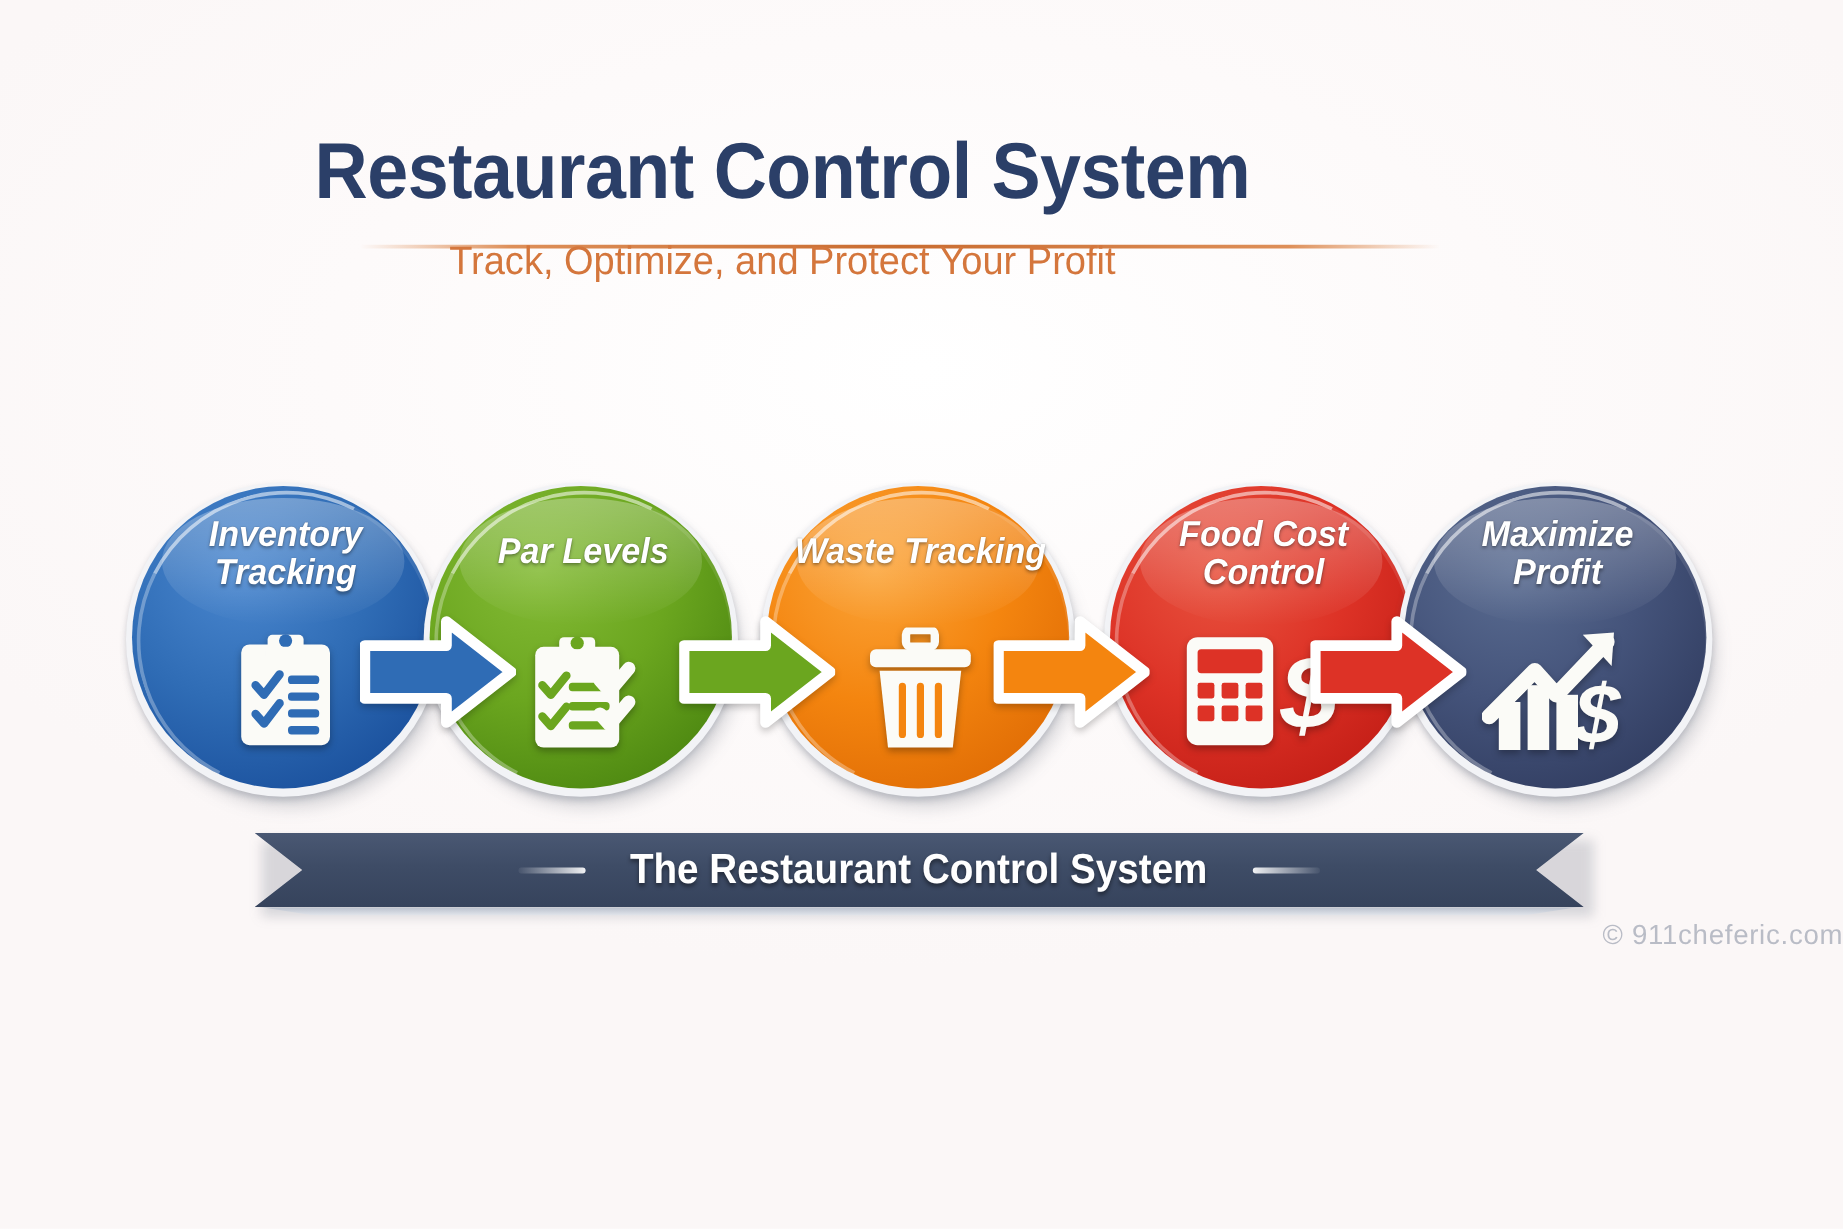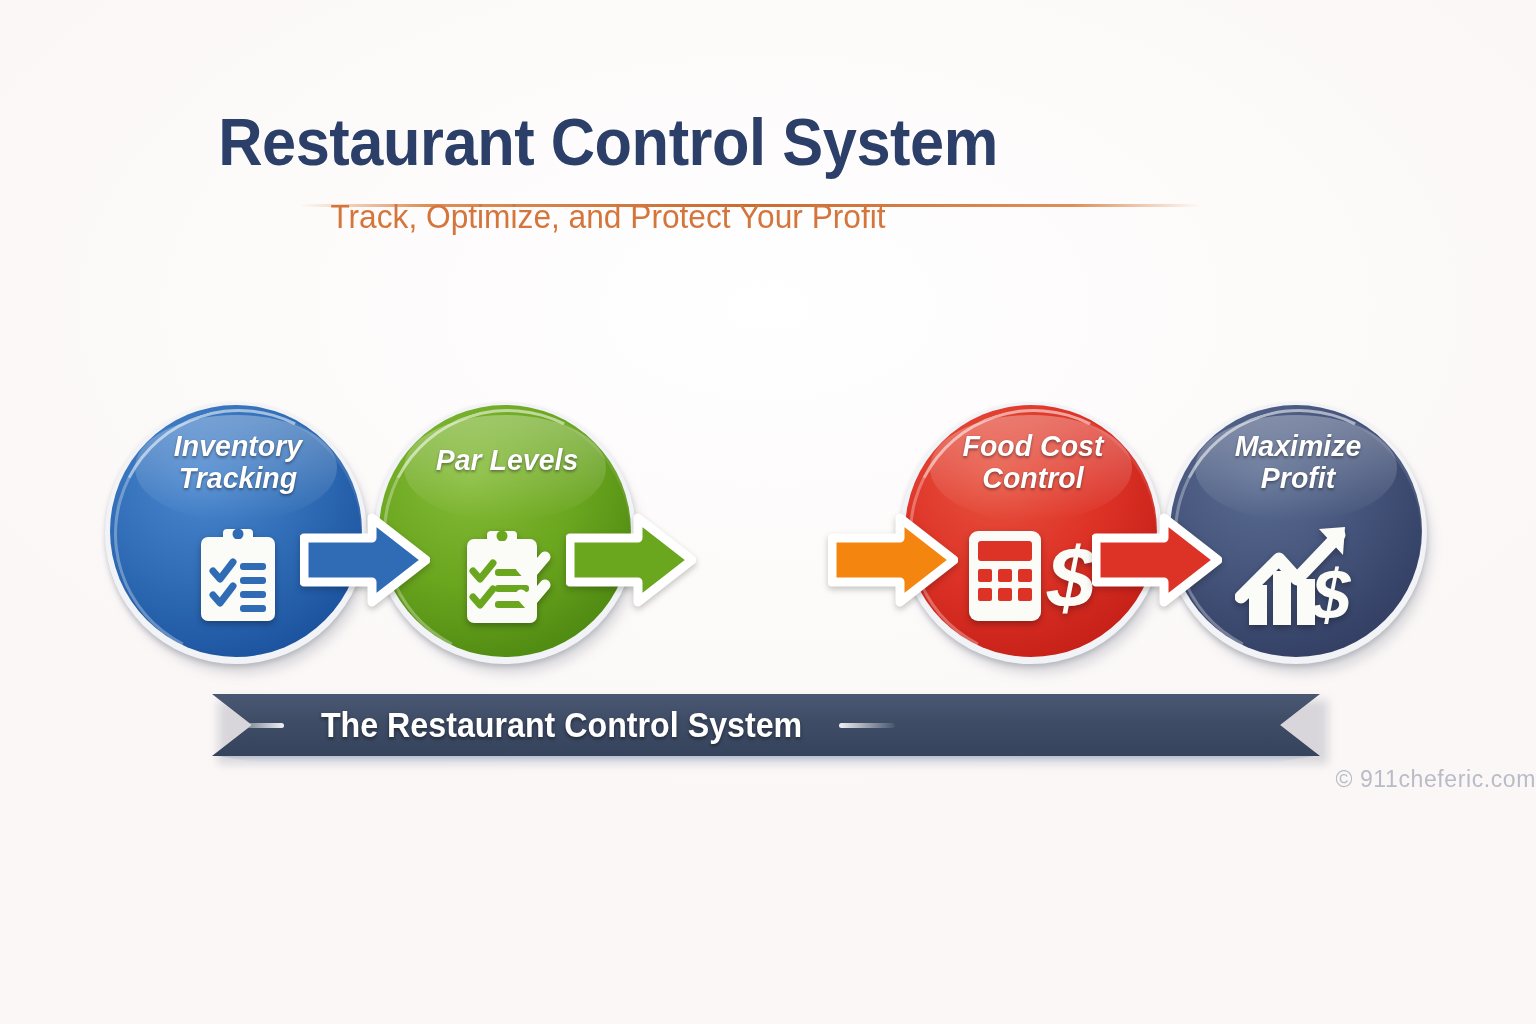--- a/index.html
+++ b/index.html
@@ -8,21 +8,21 @@
     font-family:"Liberation Sans", sans-serif;
     background:#fdfbfb;
   }
   #stage{
     position:relative;width:1536px;height:1024px;
     background:
       radial-gradient(ellipse 900px 500px at 50% 30%, #ffffff 0%, #fdfafa 55%, #fbf7f7 100%);
   }
 
   
-  #header{position:absolute;left:0;top:0;width:1216px;}
+  #header{position:absolute;left:0;top:0;width:1216px;padding-left:44px;}
   #page-title{
     text-align:center;margin:0;padding-top:104px;
     font-family:"Liberation Sans", sans-serif;
     font-size:66px;font-weight:bold;letter-spacing:-0.5px;
     color:#2b3f68;
     transform:scaleX(0.93);
     text-shadow:1px 1px 0 rgba(255,255,255,.7);
   }
   #title-rule{
     position:absolute;left:300px;top:204px;width:900px;height:3px;
@@ -104,21 +104,21 @@
   #banner-wrap{position:absolute;left:0;top:690px;width:1536px;height:90px;}
   #banner-shadow{
     position:absolute;left:218px;top:10px;width:1110px;height:64px;
     background:rgba(90,100,120,.22);filter:blur(5px);
   }
   #banner{
     position:absolute;left:212px;top:4px;width:1108px;height:62px;
     background:linear-gradient(to bottom,#4a5873 0%,#3e4c66 45%,#36435c 100%);
     -webkit-clip-path:polygon(0 0, 1108px 0, 1108px 62px, 1068px 31px, 1108px 0, 1108px 62px, 0 62px, 40px 31px);
     clip-path:polygon(0% 0%, 100% 0%, 96.4% 50%, 100% 100%, 0% 100%, 3.6% 50%);
-    display:flex;align-items:center;justify-content:flex-start;
+    display:flex;align-items:center;justify-content:center;
   }
   #banner-underline{
     position:absolute;left:218px;top:66px;width:1096px;height:7px;
     background:linear-gradient(to bottom,#b9c0cc,#e3e6ec);
     clip-path:polygon(0% 0%, 100% 0%, 96% 100%, 4% 100%);
   }
   #banner .dash{
     width:56px;height:5px;border-radius:3px;
     background:linear-gradient(to right, rgba(255,255,255,.05), rgba(255,255,255,.92));
     margin:0 16px;
@@ -172,21 +172,21 @@
         </svg>
       </div>
     </div>
 
     <div class="arrow" style="left:300px;">
       <svg width="130" height="96" viewBox="0 0 130 96">
         <path d="M4 26 L72 26 L72 6 L126 48 L72 90 L72 70 L4 70 Z" fill="#2f6cb5" stroke="#ffffff" stroke-width="9" stroke-linejoin="round"></path>
       </svg>
     </div>
 
-    <div class="node c-green" style="left:374px;">
+    <div class="node c-green" style="left:353px;">
       <div class="shadow"></div>
       <div class="rim"></div>
       <div class="disc"></div>
       <div class="gloss"></div>
       <div class="label">
         <div>Par Levels</div>
       </div>
       <div class="icon">
         <svg width="96" height="104" viewBox="0 0 96 104">
           <rect x="8" y="16" width="70" height="84" rx="7" fill="#fbfbf7"></rect>
@@ -203,28 +203,47 @@
         </svg>
       </div>
     </div>
 
     <div class="arrow" style="left:566px;">
       <svg width="130" height="96" viewBox="0 0 130 96">
         <path d="M4 26 L72 26 L72 6 L126 48 L72 90 L72 70 L4 70 Z" fill="#6ba61f" stroke="#ffffff" stroke-width="9" stroke-linejoin="round"></path>
       </svg>
     </div>
 
+    <div class="node c-orange" style="left:634px;">
+      <div class="shadow"></div>
+      <div class="rim"></div>
+      <div class="disc"></div>
+      <div class="gloss"></div>
+      <div class="label">
+        <div>Waste Tracking</div>
+      </div>
+      <div class="icon">
+        <svg width="92" height="104" viewBox="0 0 92 104">
+          <rect x="34" y="2" width="24" height="14" rx="4" fill="none" stroke="#fbfbf7" stroke-width="7"></rect>
+          <rect x="4" y="18" width="84" height="15" rx="5" fill="#fbfbf7"></rect>
+          <path d="M12 36 L80 36 L73 100 L19 100 Z" fill="#fbfbf7"></path>
+          <rect x="28" y="46" width="6" height="46" rx="3" fill="#f4850f"></rect>
+          <rect x="43" y="46" width="6" height="46" rx="3" fill="#f4850f"></rect>
+          <rect x="58" y="46" width="6" height="46" rx="3" fill="#f4850f"></rect>
+        </svg>
+      </div>
+    </div>
 
     <div class="arrow" style="left:828px;">
       <svg width="130" height="96" viewBox="0 0 130 96">
         <path d="M4 26 L72 26 L72 6 L126 48 L72 90 L72 70 L4 70 Z" fill="#f4850f" stroke="#ffffff" stroke-width="9" stroke-linejoin="round"></path>
       </svg>
     </div>
 
-    <div class="node c-red" style="left:900px;">
+    <div class="node c-red" style="left:920px;">
       <div class="shadow"></div>
       <div class="rim"></div>
       <div class="disc"></div>
       <div class="gloss"></div>
       <div class="label two">
         <div>Food Cost</div>
         <div>Control</div>
       </div>
       <div class="icon">
         <svg width="132" height="100" viewBox="0 0 132 100">

